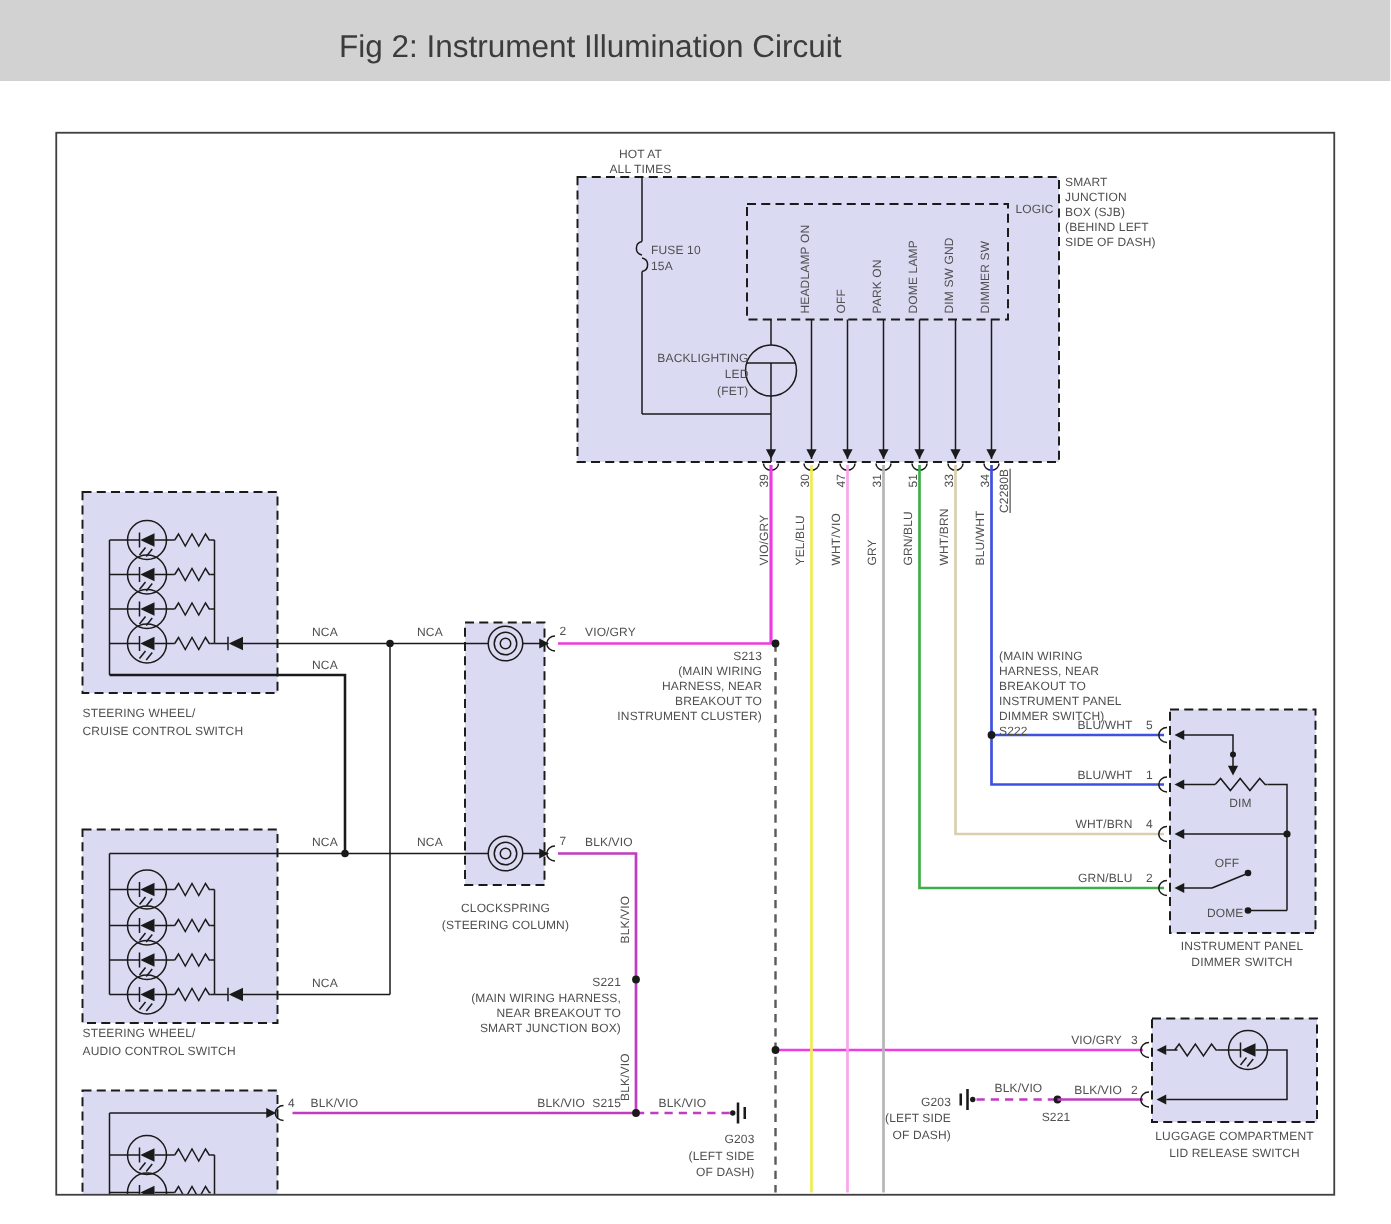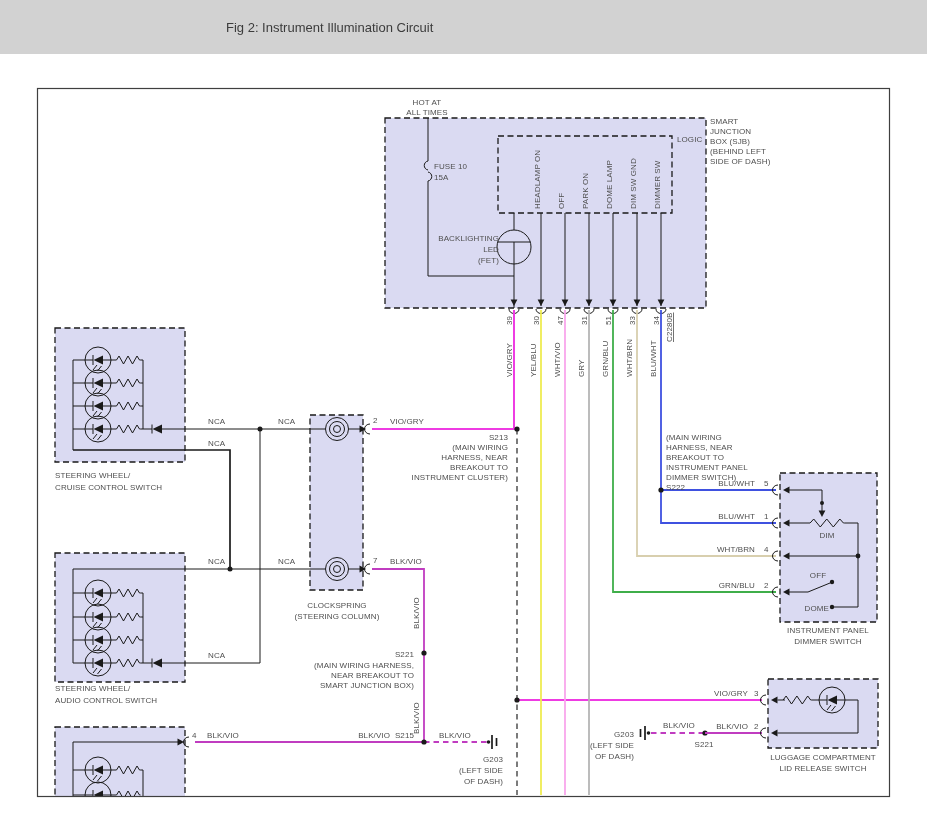--- a/index.html
+++ b/index.html
@@ -1,18 +1,18 @@
 <!DOCTYPE html>
 <html><head>
 <meta charset="utf-8">
 <style>
   html,body{margin:0;padding:0;background:#fff;}
   body{width:927px;height:816px;position:relative;font-family:"Liberation Sans",sans-serif;}
   .titlebar{position:absolute;left:0;top:0;width:927px;height:54px;background:#d2d2d2;}
-  .titlebar span{position:absolute;left:226px;top:20px;font-size:13px;color:#3c3c3c;}
+  .titlebar span{position:absolute;left:226px;top:20px;font-size:21px;color:#3c3c3c;}
   svg{position:absolute;left:0;top:0;}
   .t{font-size:8px;fill:#4f4f4f;letter-spacing:.1px;}
   .tm{text-anchor:middle;} .te{text-anchor:end;}
   .u{text-decoration:underline;}
   .k{stroke:#1a1a1a;stroke-width:1;fill:none;}
   .k2{stroke:#1a1a1a;stroke-width:1.7;fill:none;}
   .bx{stroke:#1a1a1a;stroke-width:1.3;stroke-dasharray:6 3.5;}
   .w{fill:none;stroke-width:1.8;}
   .w1{fill:none;stroke-width:1.6;}
   .dsh{stroke-dasharray:5.5 4;}

